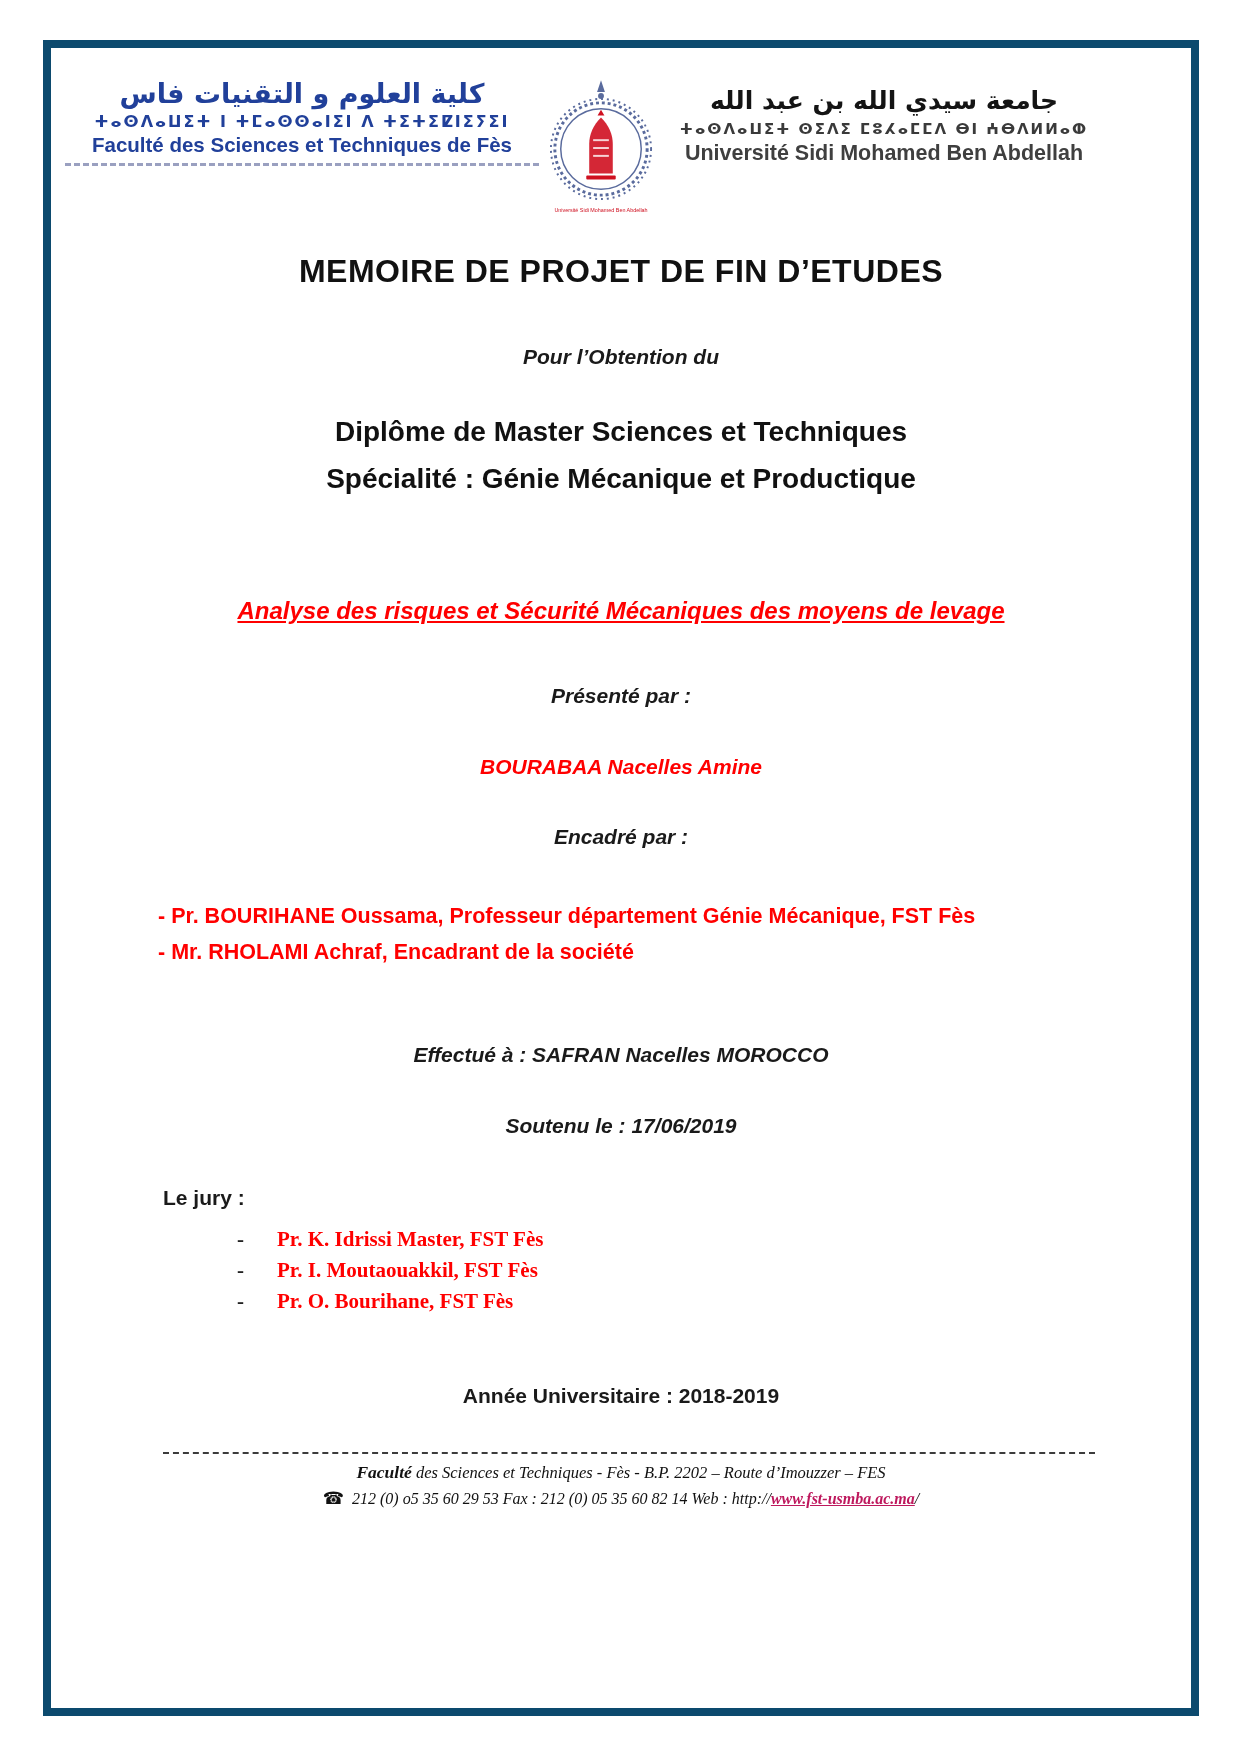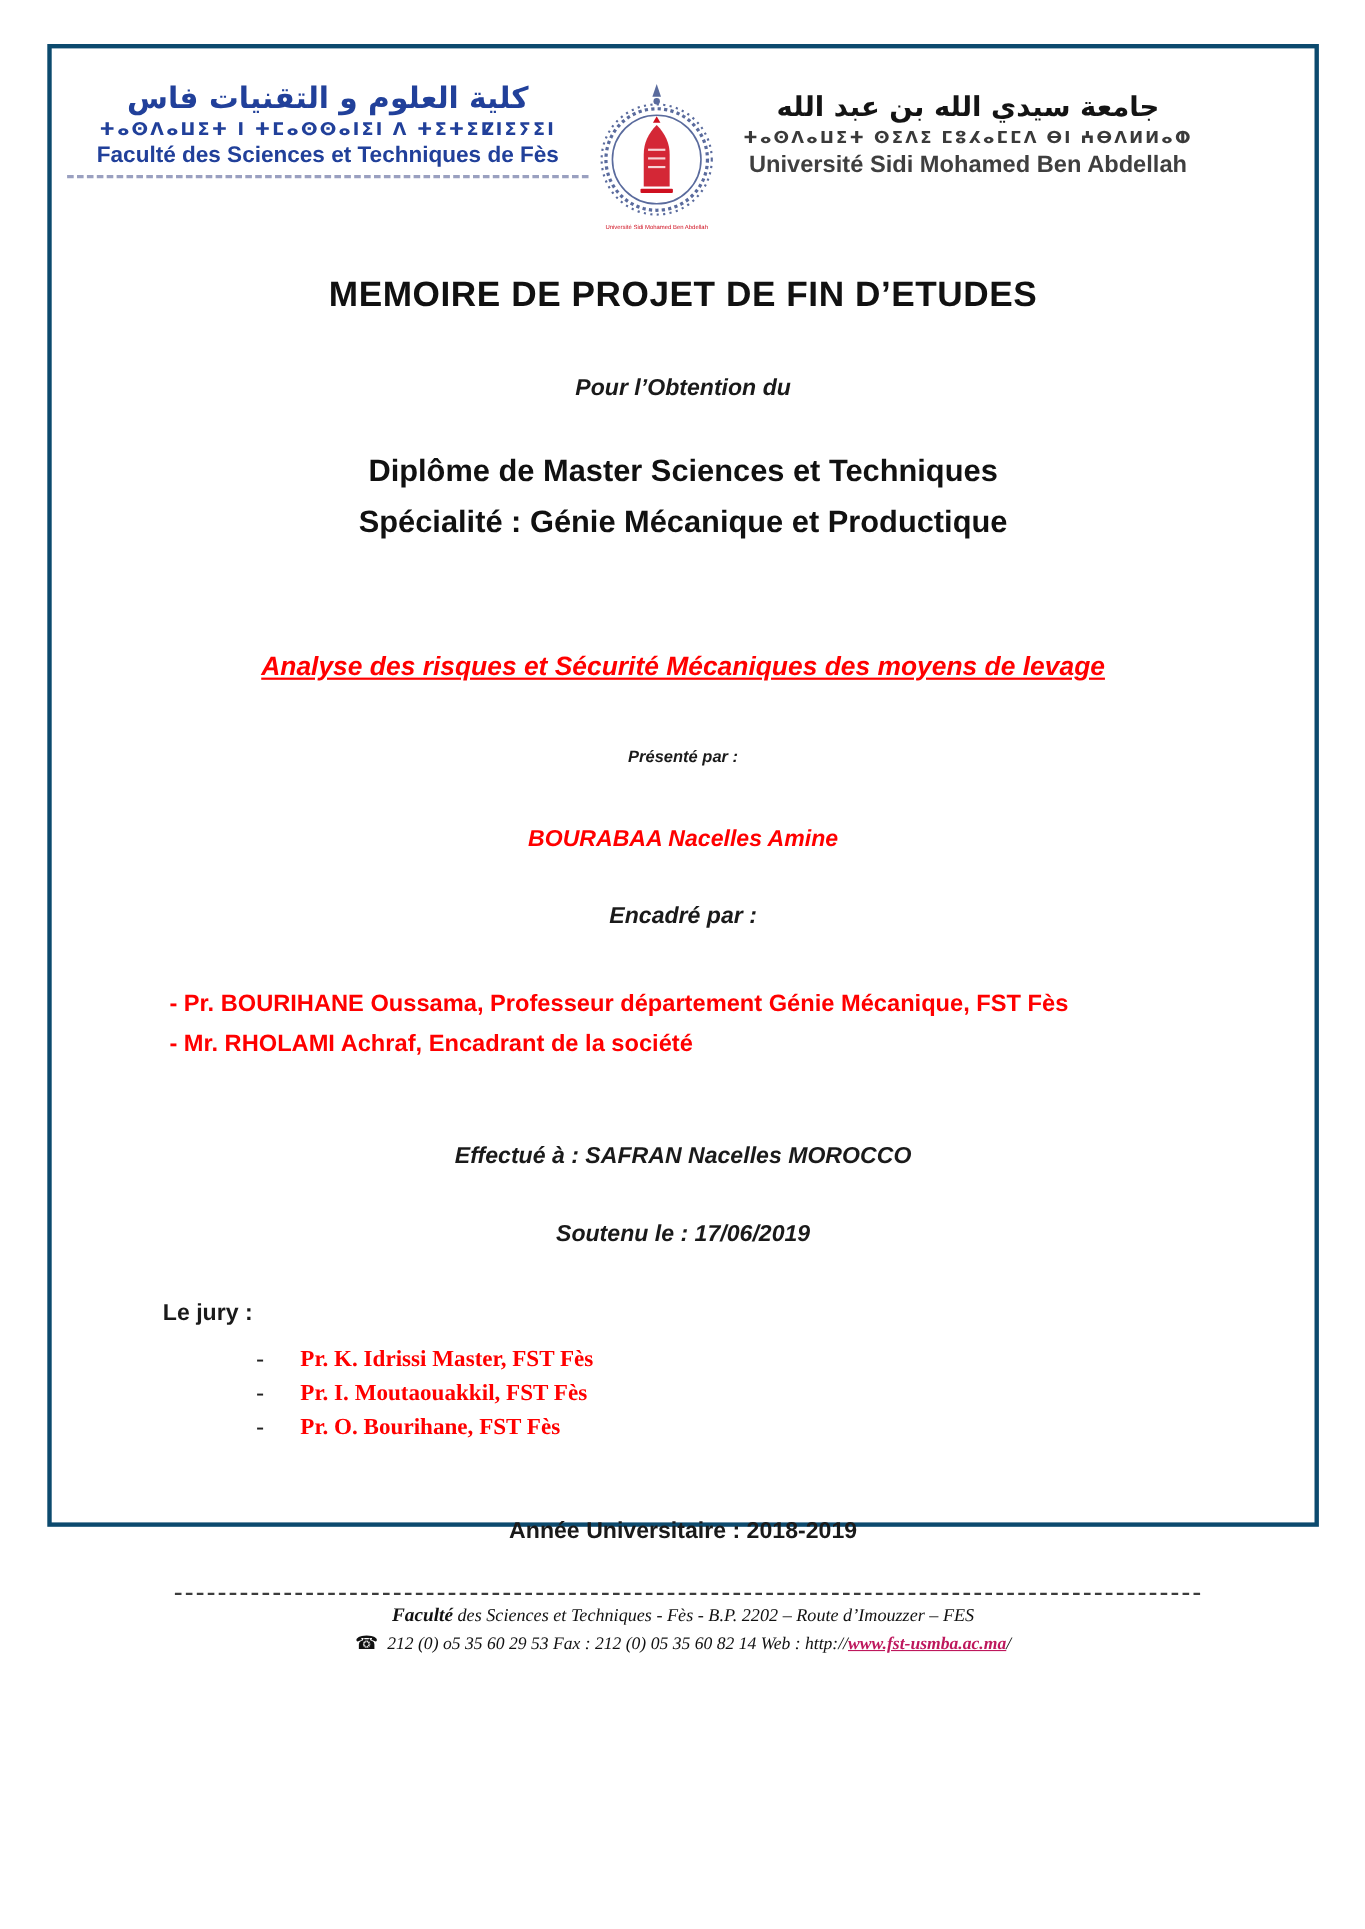--- a/index.html
+++ b/index.html
@@ -4,47 +4,47 @@
 <style>
   * { margin:0; padding:0; box-sizing:border-box; }
   html,body { background:#ffffff; }
   body {
     width:1241px; height:1754px;
     font-family:"Liberation Sans","DejaVu Sans",sans-serif;
     color:#1a1a1a;
     position:relative;
   }
   .page { position:relative; width:1241px; height:1754px; background:#fff; overflow:hidden; }
-  .frame { position:absolute; left:43px; top:40px; width:1156px; height:1348px; border:4px solid #0c4a6e; }
+  .frame { position:absolute; left:43px; top:40px; width:1156px; height:1676px; border:8px solid #0c4a6e; }
 
   
   .h-left { position:absolute; left:14px; top:30px; width:474px; text-align:center; color:#21409A; }
   .h-left .ar  { font-family:"DejaVu Sans",sans-serif; font-size:27px; font-weight:bold; }
   .h-left .tif { font-family:"DejaVu Sans",sans-serif; font-size:16px; font-weight:bold; margin-top:3px; letter-spacing:2px; }
   .h-left .fr  { font-size:20.5px; font-weight:bold; margin-top:2px; padding-bottom:6px; border-bottom:3px dashed #9aa0c0; }
   .h-logo { position:absolute; left:496px; top:26px; width:108px; height:150px; text-align:center; }
   .h-right { position:absolute; left:612px; top:38px; width:442px; text-align:center; }
   .h-right .ar  { font-family:"DejaVu Sans",sans-serif; font-size:25px; font-weight:bold; color:#141414; }
   .h-right .tif { font-family:"DejaVu Sans",sans-serif; font-size:15px; font-weight:bold; color:#3a3a3a; margin-top:5px; letter-spacing:2px; }
   .h-right .fr  { font-size:21.5px; font-weight:bold; color:#3f3f3f; margin-top:3px; }
 
   
   .abs { position:absolute; left:0; width:100%; text-align:center; }
   .doc-title { top:205px; font-size:32px; font-weight:bold; letter-spacing:0.5px; color:#111; }
   .obtention { top:297px; font-size:21px; font-weight:bold; font-style:italic; }
   .diploma   { top:360px; font-size:28px; font-weight:bold; line-height:47px; color:#111; }
   .thesis    { top:549px; font-size:24px; font-weight:bold; font-style:italic; color:#FF0000; text-decoration:underline; }
-  .presented { top:636px; font-size:15px; font-weight:bold; font-style:italic; }
+  .presented { top:636px; font-size:21px; font-weight:bold; font-style:italic; }
   .author    { top:707px; font-size:21px; font-weight:bold; font-style:italic; color:#FF0000; }
   .encadre   { top:777px; font-size:21px; font-weight:bold; font-style:italic; }
   .supervisors { position:absolute; left:107px; top:850px; text-align:left;
                  font-size:21.5px; font-weight:bold; color:#FF0000; line-height:36px; }
   .location  { top:995px; font-size:21px; font-weight:bold; font-style:italic; }
   .defense   { top:1066px; font-size:21px; font-weight:bold; font-style:italic; }
-  .jury-label { position:absolute; left:101px; top:1138px; font-size:21px; font-weight:bold; }
+  .jury-label { position:absolute; left:112px; top:1138px; font-size:21px; font-weight:bold; }
   .jury-list { position:absolute; left:186px; top:1176px;
                font-family:"Liberation Serif","DejaVu Serif",serif;
                font-size:21px; font-weight:bold; color:#FF0000; line-height:31px; }
   .jury-item { display:flex; }
   .jury-dash { width:40px; color:#222; }
   .year { top:1336px; font-size:21px; font-weight:bold; }
 
   .sep { position:absolute; left:112px; top:1404px; width:932px; border-top:2px dashed #3c3c3c; }
   .f1 { top:1414px; font-family:"Liberation Serif","DejaVu Serif",serif; font-size:16.5px; font-style:italic; color:#111; }
   .f1 b { font-size:17.5px; }

